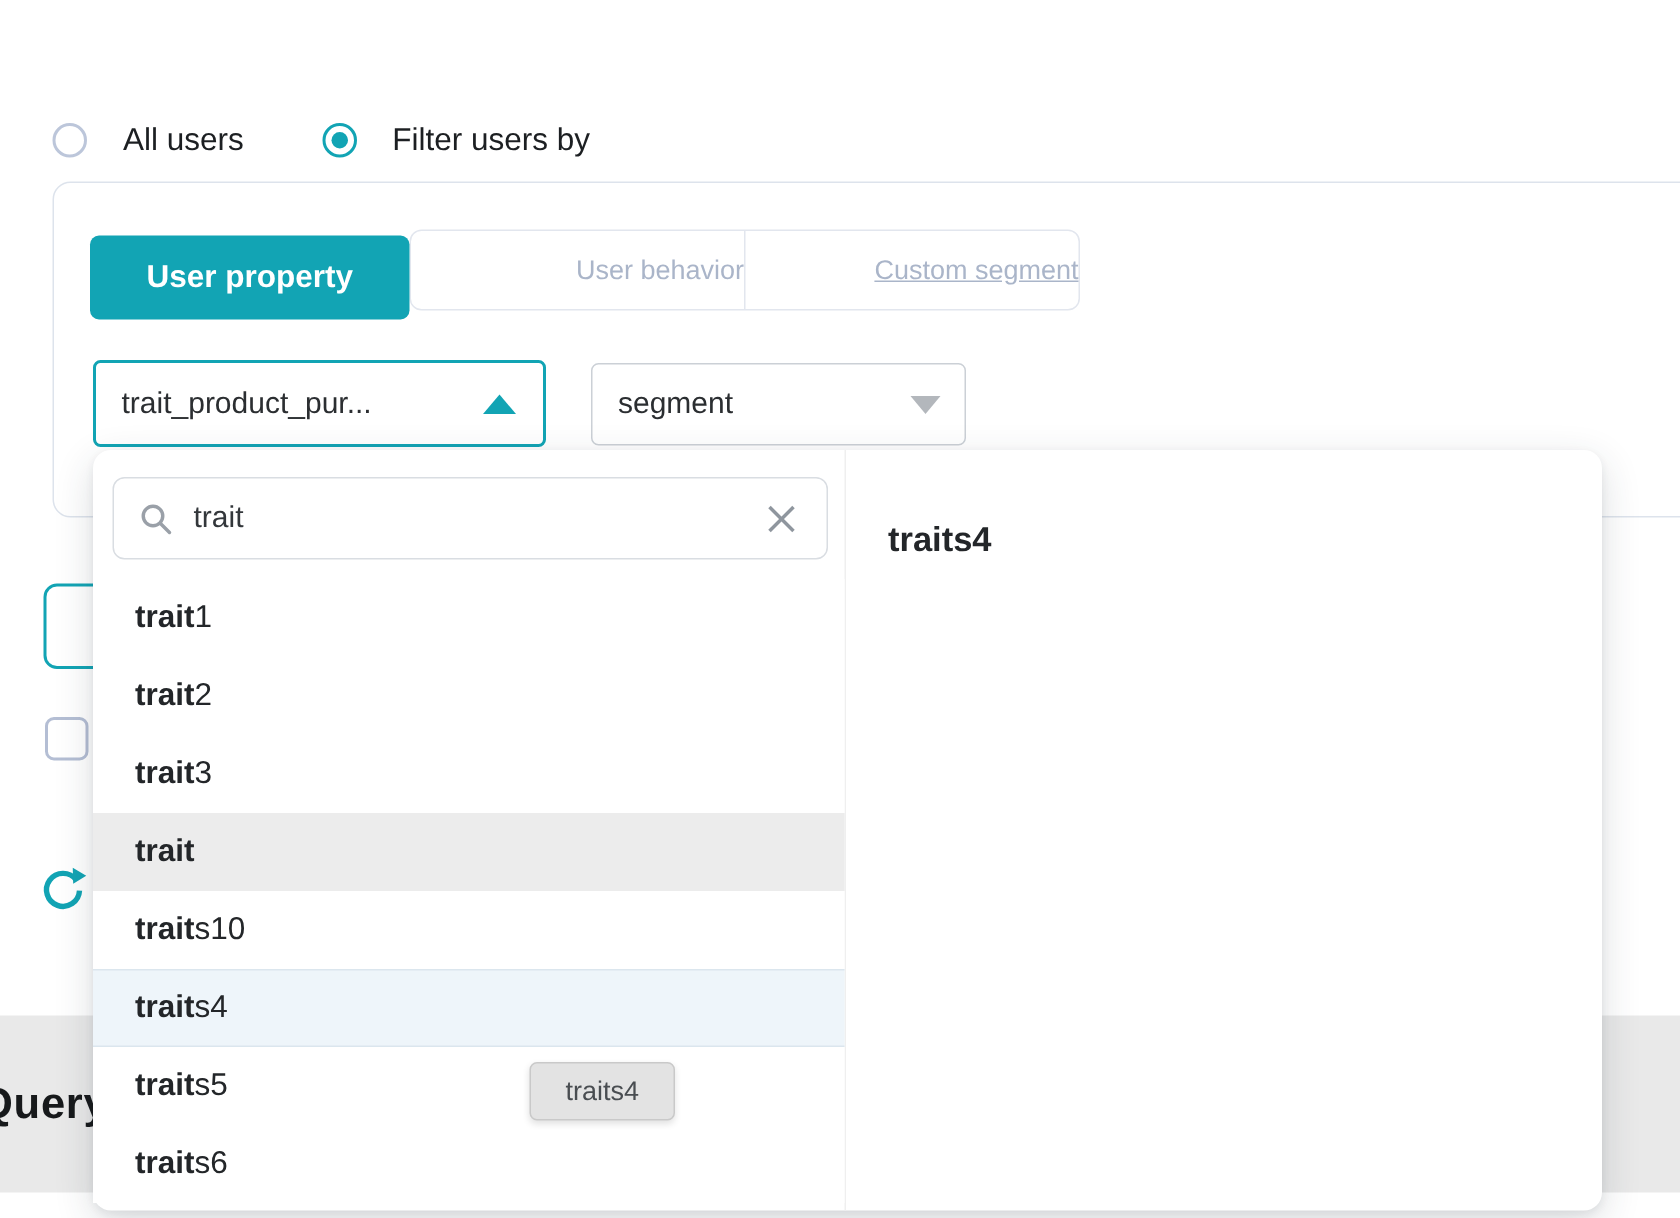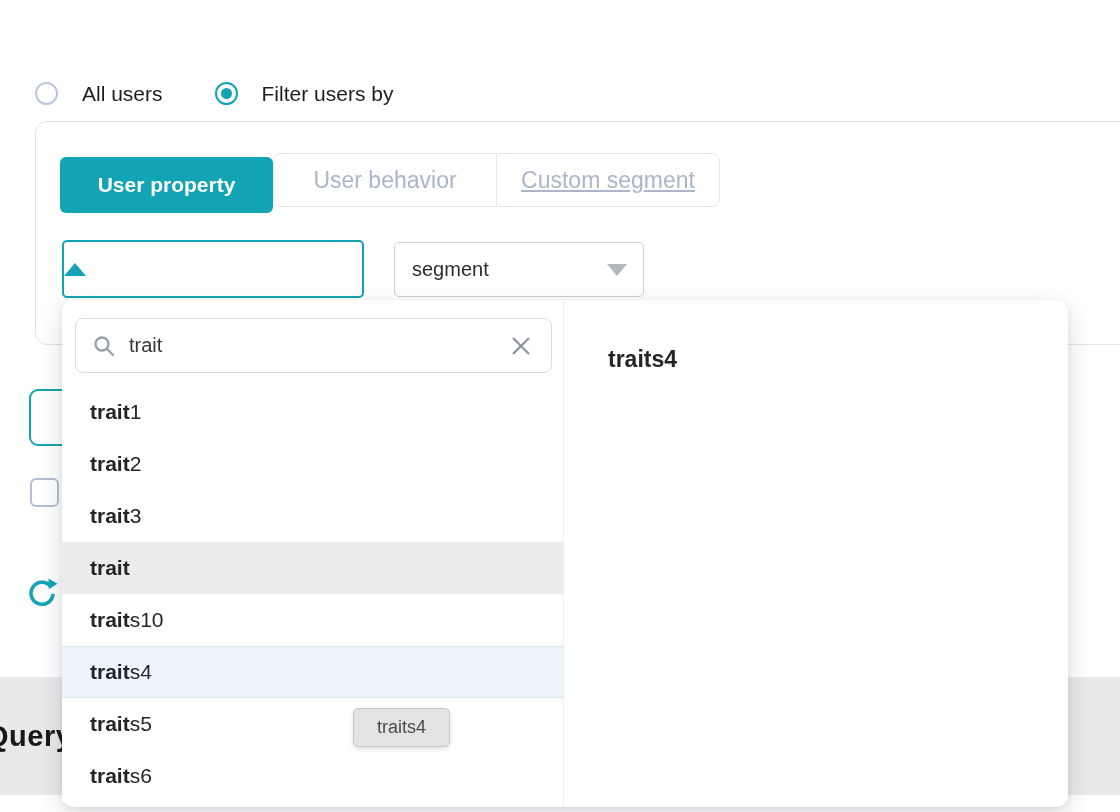--- a/index.html
+++ b/index.html
@@ -19,22 +19,22 @@
   #filter-card { left:35px; top:81px; width:1110px; height:224px;
                  border:1px solid #dde3ec; border-radius:12px; background:#fff; }
 
   
   .tab-active { left:60px; top:117px; width:213px; height:56px; background:#12a4b4;
                 border-radius:6px; color:#ffffff; font-size:21px;
                 display:flex; align-items:center; justify-content:center; z-index:2;font-weight:bold; }
   .tab-group { left:273px; top:113px; width:447px; height:54px;
                border:1px solid #e2e6ee; border-radius:8px; background:#fff;
                display:flex; z-index:1; }
-  .tab-inactive { flex:1; display:flex; align-items:center; justify-content:center;
-                  color:#aab5c9; font-size:23px; }
+  .tab-inactive { flex:1; display:flex; align-items:center; justify-content:flex-end;
+                  color:#aab5c9; font-size:18px; }
   .tab-inactive + .tab-inactive { border-left:1px solid #e2e6ee;text-decoration:underline; }
 
   
   .select { background:#fff; display:flex; align-items:center; }
   #property-select { left:62px; top:200px; width:302px; height:58px;
                      border:2px solid #12a4b4; border-radius:5px; z-index:3; }
   #operator-select { left:394px; top:202px; width:250px; height:55px;
                      border:1px solid #cbd0d6; border-radius:5px; }
   .select-value { font-size:20px; color:#2b2e31; padding-left:17px; flex:1; }
   .tri-up { width:0; height:0; border-left:11px solid transparent; border-right:11px solid transparent;
@@ -51,21 +51,21 @@
 
   
   #query-band { left:0; top:637px; width:1120px; height:118px; background:#e9e9e9; z-index:2;
                 display:flex; align-items:center; }
   #query-label { font-size:29px; font-weight:700; color:#17191b; margin-left:-14px;
                  letter-spacing:0.5px; white-space:nowrap; }
 
   
   #popover { left:62px; top:260px; width:1006px; height:507px; background:#fff;
              border-radius:12px; box-shadow:0 8px 26px rgba(40,50,60,0.16),0 2px 6px rgba(40,50,60,0.08);
-             z-index:10; display:flex;gap:16px; }
+             z-index:10; display:flex; }
   #list-pane { width:502px; border-right:1px solid #efefef; position:relative; }
   #detail-pane { flex:1; position:relative; }
 
   #search-box { position:absolute; left:13px; top:18px; width:477px; height:55px;
                 border:1px solid #d9dde2; border-radius:8px; background:#fff;
                 display:flex; align-items:center; }
   #search-text { font-size:20px; color:#33373b; margin-left:13px; flex:1; }
   #search-box svg { flex:none; }
 
   #option-list { position:absolute; left:0; top:86px; width:100%; }
@@ -107,20 +107,21 @@
   <div class="abs tab-group">
     <div class="tab-inactive">
       <span>User behavior</span>
     </div>
     <div class="tab-inactive">
       <span>Custom segment</span>
     </div>
   </div>
 
   <div class="abs select" id="property-select">
+    <span class="select-value">trait_product_pur...</span>
     <span class="tri-up"></span>
   </div>
 
   <div class="abs select" id="operator-select">
     <span class="select-value">segment</span>
     <span class="tri-down"></span>
   </div>
 
   <div class="abs" id="add-filter-btn"></div>
   <div class="abs" id="hidden-checkbox"></div>

